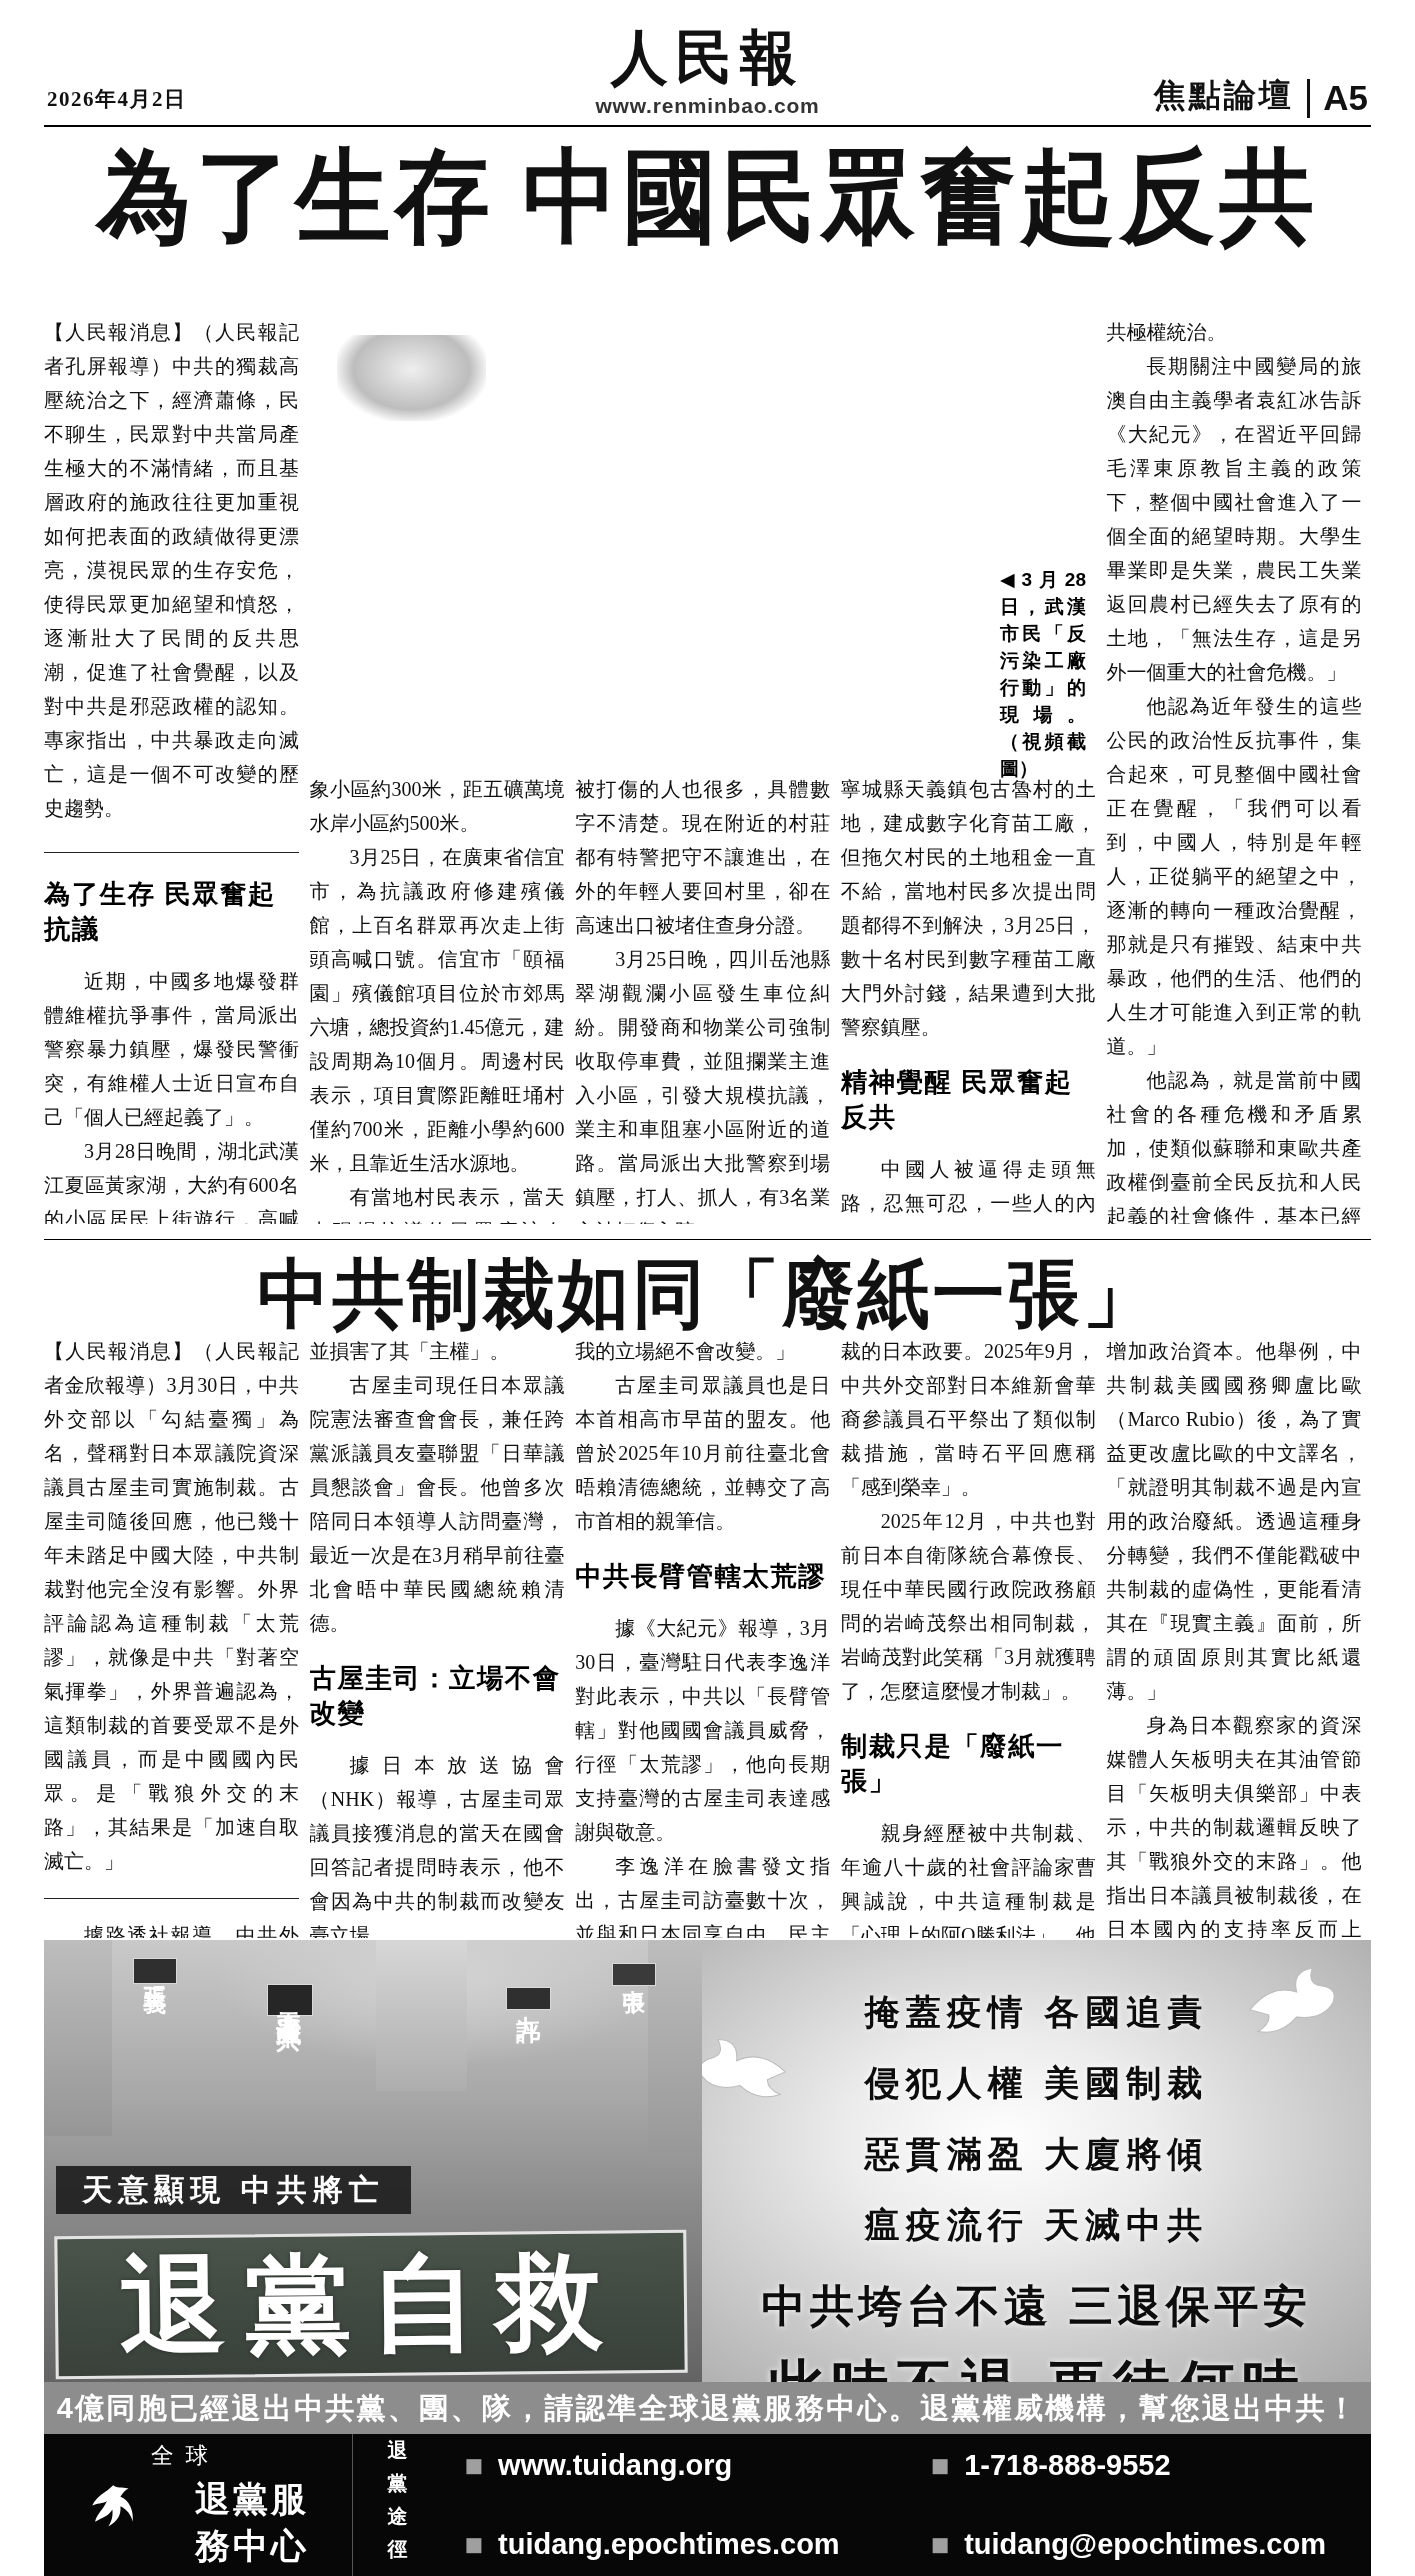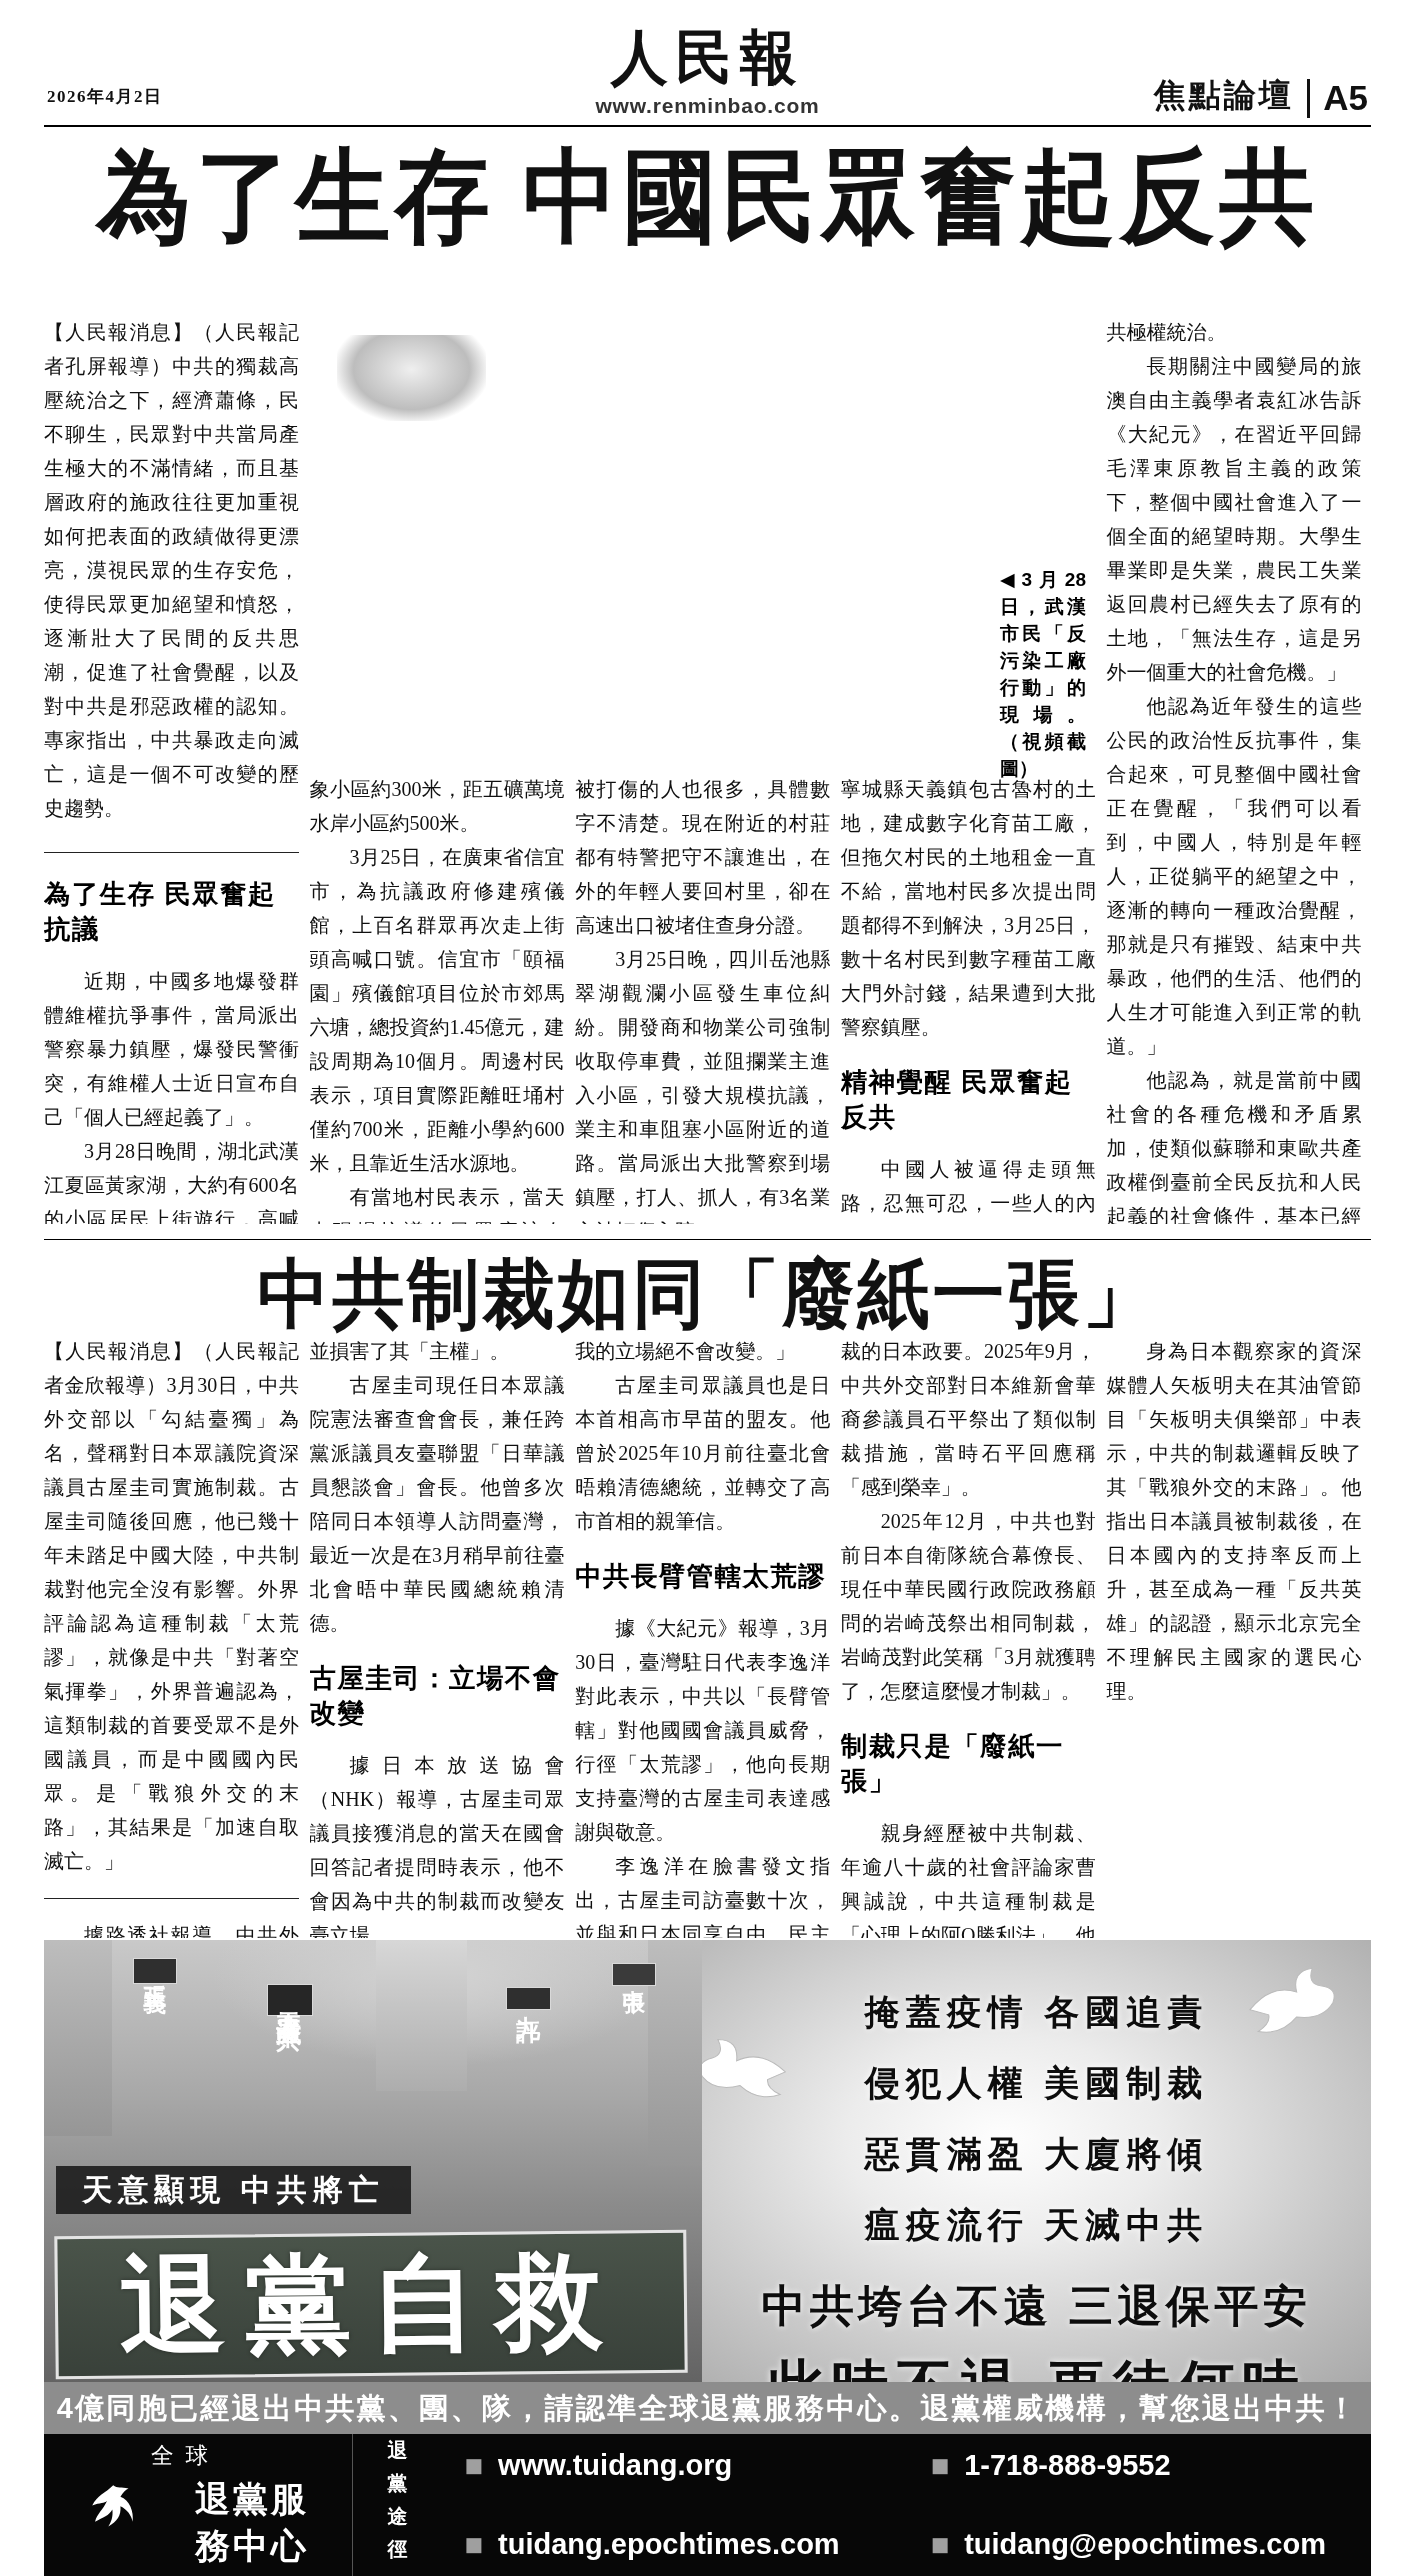--- a/index.html
+++ b/index.html
@@ -1,20 +1,20 @@
 <!DOCTYPE html>
 <html style="font-size:12px"><head>
 <meta charset="utf-8">
 <style>
   html,body{margin:0;padding:0;background:#e0e0e0;}
   .page{position:relative;width:1415px;height:2576px;background:#ffffff;overflow:hidden;
         font-family:"Liberation Serif","DejaVu Serif",serif;color:#111;}
 
   
-  .date{position:absolute;left:47px;top:85px;font-size:17px;font-weight:bold;letter-spacing:1.5px;}
+  .date{position:absolute;left:47px;top:85px;font-size:21px;font-weight:bold;letter-spacing:1.5px;}
   .brand{position:absolute;left:0;right:0;top:29px;text-align:center;z-index:2;}
   .brand-name{font-size:57px;font-weight:900;letter-spacing:7.5px;line-height:1;
               font-family:"Liberation Serif","DejaVu Serif",serif;transform:scaleY(1.05);}
   .brand-url{display:inline-block;background:#fff;padding:0 15px;margin-top:7.5px;
              font-family:"Liberation Sans","DejaVu Sans",sans-serif;
              font-size:21px;font-weight:bold;color:#333;letter-spacing:0.8px;position:relative;z-index:3;}
   .section{position:absolute;right:47px;top:74px;display:flex;align-items:flex-end;gap:13.6px;
            font-family:"Liberation Sans","DejaVu Sans",sans-serif;font-weight:900;}
   .section-name{font-size:32px;letter-spacing:3px;}
   .section-sep{width:2.3px;height:39px;background:#111;}
@@ -202,20 +202,21 @@
 
     </div>
     <div class="col">
       <p class="flush">裁的日本政要。2025年9月，中共外交部對日本維新會華裔參議員石平祭出了類似制裁措施，當時石平回應稱「感到榮幸」。</p>
       <p>2025年12月，中共也對前日本自衛隊統合幕僚長、現任中華民國行政院政務顧問的岩崎茂祭出相同制裁，岩崎茂對此笑稱「3月就獲聘了，怎麼這麼慢才制裁」。</p>
       <div class="subhead">制裁只是「廢紙一張」</div>
       <p>親身經歷被中共制裁、年逾八十歲的社會評論家曹興誠說，中共這種制裁是「心理上的阿Q勝利法」。他認為中共在國際上孤立，只能透過這種「精神勝利」來麻醉國內民眾，不過外國議員根本不在乎，甚至以此為榮。</p>
 
     </div>
     <div class="col">
+      <p class="flush">增加政治資本。他舉例，中共制裁美國國務卿盧比歐（Marco Rubio）後，為了實益更改盧比歐的中文譯名，「就證明其制裁不過是內宣用的政治廢紙。透過這種身分轉變，我們不僅能戳破中共制裁的虛偽性，更能看清其在『現實主義』面前，所謂的頑固原則其實比紙還薄。」</p>
       <p>身為日本觀察家的資深媒體人矢板明夫在其油管節目「矢板明夫俱樂部」中表示，中共的制裁邏輯反映了其「戰狼外交的末路」。他指出日本議員被制裁後，在日本國內的支持率反而上升，甚至成為一種「反共英雄」的認證，顯示北京完全不理解民主國家的選民心理。</p>
 
     </div>
   </div>
 
   <div class="ad">
 
     <div class="ad-photo">
       <div class="building b1"></div>
       <div class="building b2"></div>

